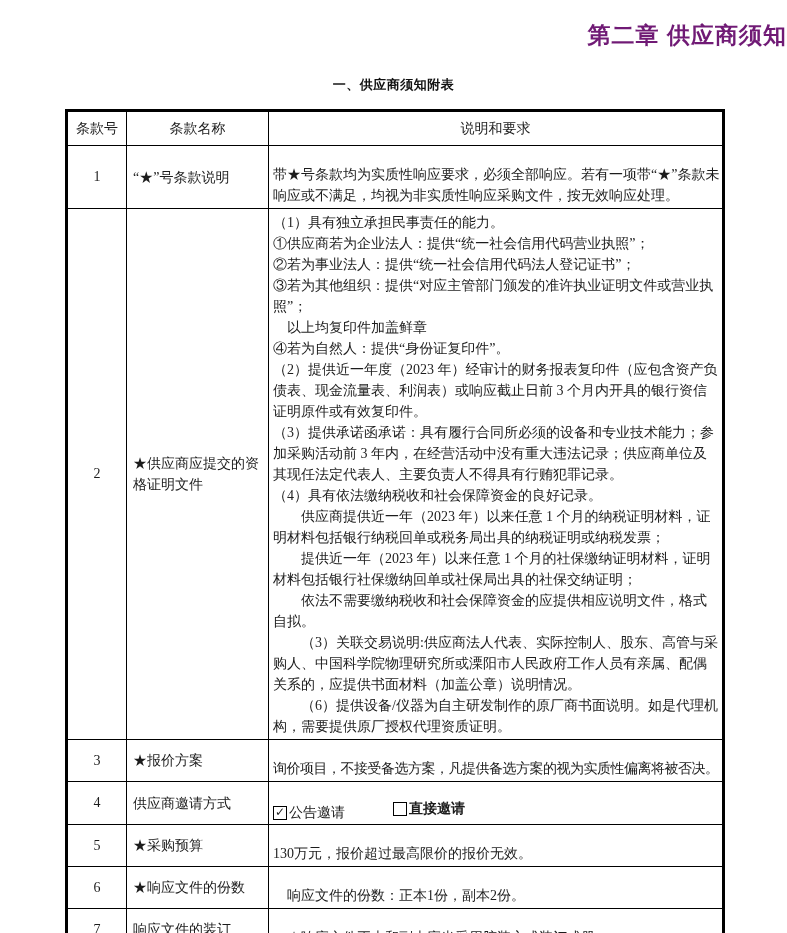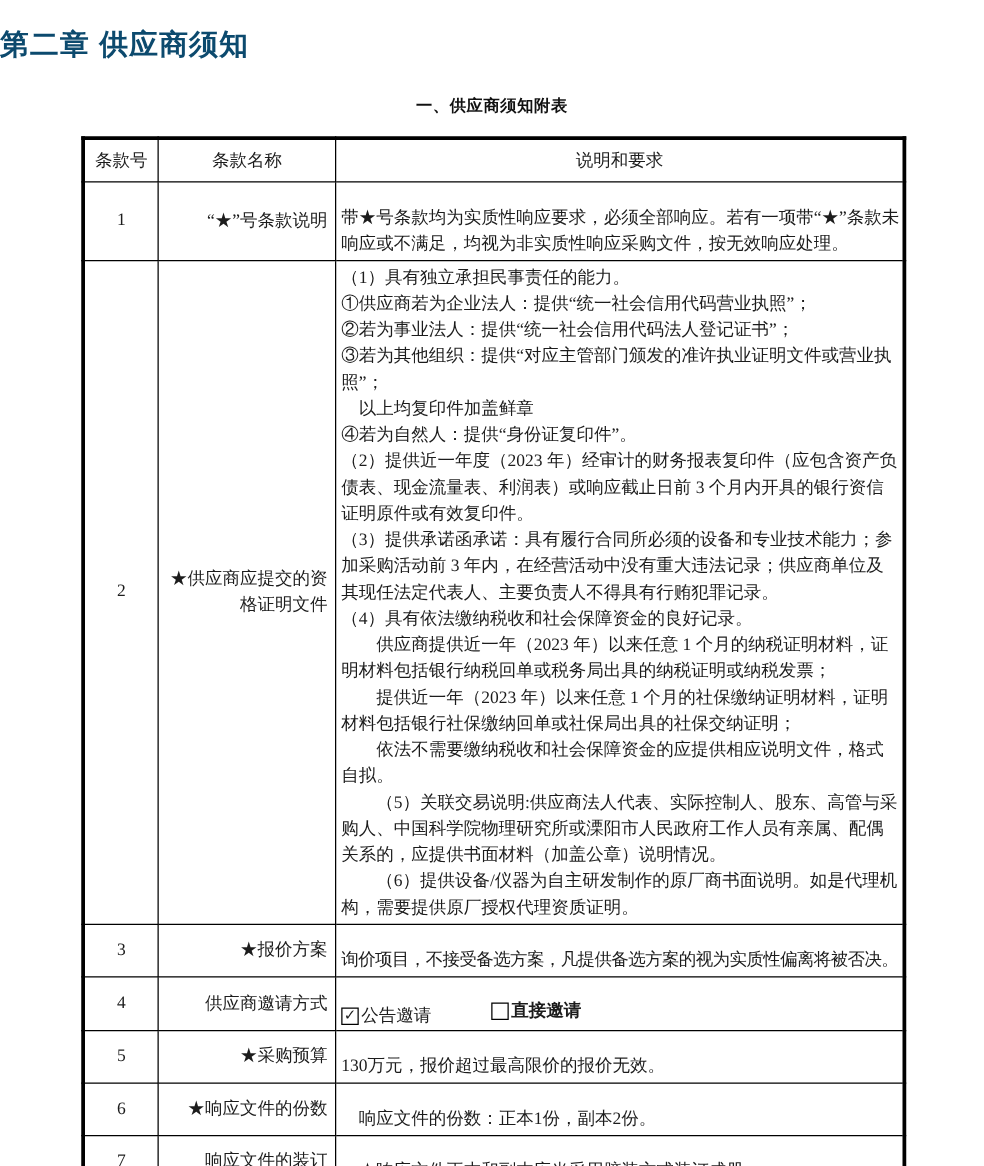--- a/index.html
+++ b/index.html
@@ -13,26 +13,26 @@
   }
   .page {
     box-sizing: border-box;
     width: 787px;
     height: 933px;
     padding-top: 20px;
     overflow: hidden;
   }
   .doc-title {
     margin: 0;
-    text-align: left;
+    text-align: right;
     font-family: "Liberation Sans", sans-serif;
     font-weight: bold;
     font-size: 23px;
     letter-spacing: 1px;
-    color: #0c4a6e;
+    color: #701a75;
   }
   .doc-subtitle {
     margin: 25px 0 15px 0;
     text-align: center;
     font-family: "Liberation Sans", sans-serif;
     font-weight: bold;
     font-size: 13px;
     letter-spacing: 0.5px;
     color: #111;
   }
@@ -49,21 +49,21 @@
     font-size: 14px;
     font-weight: normal;
     color: #1c1c1c;
   }
   col.c-no   { width: 60px;  }
   col.c-name { width: 142px; }
   col.c-desc { width: 455px; }
   thead tr { height: 35px; }
   .notice-table th { text-align: center; vertical-align: middle; }
   td.col-no   { text-align: center; vertical-align: middle; }
-  td.col-name { text-align: right; vertical-align: middle; padding: 0 6px; line-height: 21px; }
+  td.col-name { text-align: left; vertical-align: middle; padding: 0 6px; line-height: 21px; }
   td.col-desc { text-align: left; vertical-align: middle; padding: 18px 2px 2px 4px; }
   .para { line-height: 21px; margin: 0; }
   
   tr.row-1 { height: 50px; }
   tr.row-2 { height: 523px; }
   tr.row-3 { height: 40px; }
   tr.row-4 { height: 39px; }
   tr.row-5 { height: 41px; }
   tr.row-6 { height: 42px; }
   tr.row-7 { height: 29px; }
@@ -124,21 +124,21 @@
             <div class="para">②若为事业法人：提供“统一社会信用代码法人登记证书”；</div>
             <div class="para">③若为其他组织：提供“对应主管部门颁发的准许执业证明文件或营业执照”；</div>
             <div class="para">　以上均复印件加盖鲜章</div>
             <div class="para">④若为自然人：提供“身份证复印件”。</div>
             <div class="para">（2）提供近一年度（2023 年）经审计的财务报表复印件（应包含资产负债表、现金流量表、利润表）或响应截止日前 3 个月内开具的银行资信证明原件或有效复印件。</div>
             <div class="para">（3）提供承诺函承诺：具有履行合同所必须的设备和专业技术能力；参加采购活动前 3 年内，在经营活动中没有重大违法记录；供应商单位及其现任法定代表人、主要负责人不得具有行贿犯罪记录。</div>
             <div class="para">（4）具有依法缴纳税收和社会保障资金的良好记录。</div>
             <div class="para">　　供应商提供近一年（2023 年）以来任意 1 个月的纳税证明材料，证明材料包括银行纳税回单或税务局出具的纳税证明或纳税发票；</div>
             <div class="para">　　提供近一年（2023 年）以来任意 1 个月的社保缴纳证明材料，证明材料包括银行社保缴纳回单或社保局出具的社保交纳证明；</div>
             <div class="para">　　依法不需要缴纳税收和社会保障资金的应提供相应说明文件，格式自拟。</div>
-            <div class="para">　　（5）关联交易说明:供应商法人代表、实际控制人、股东、高管与采购人、中国科学院物理研究所或溧阳市人民政府工作人员有亲属、配偶关系的，应提供书面材料（加盖公章）说明情况。</div>
+            <div class="para">　　（3）关联交易说明:供应商法人代表、实际控制人、股东、高管与采购人、中国科学院物理研究所或溧阳市人民政府工作人员有亲属、配偶关系的，应提供书面材料（加盖公章）说明情况。</div>
             <div class="para">　　（6）提供设备/仪器为自主研发制作的原厂商书面说明。如是代理机构，需要提供原厂授权代理资质证明。</div>
           </td>
         </tr>
         <tr class="row-3">
           <td class="col-no">3</td>
           <td class="col-name">★报价方案</td>
           <td class="col-desc">
             <div class="para">询价项目，不接受备选方案，凡提供备选方案的视为实质性偏离将被否决。</div>
           </td>
         </tr>

